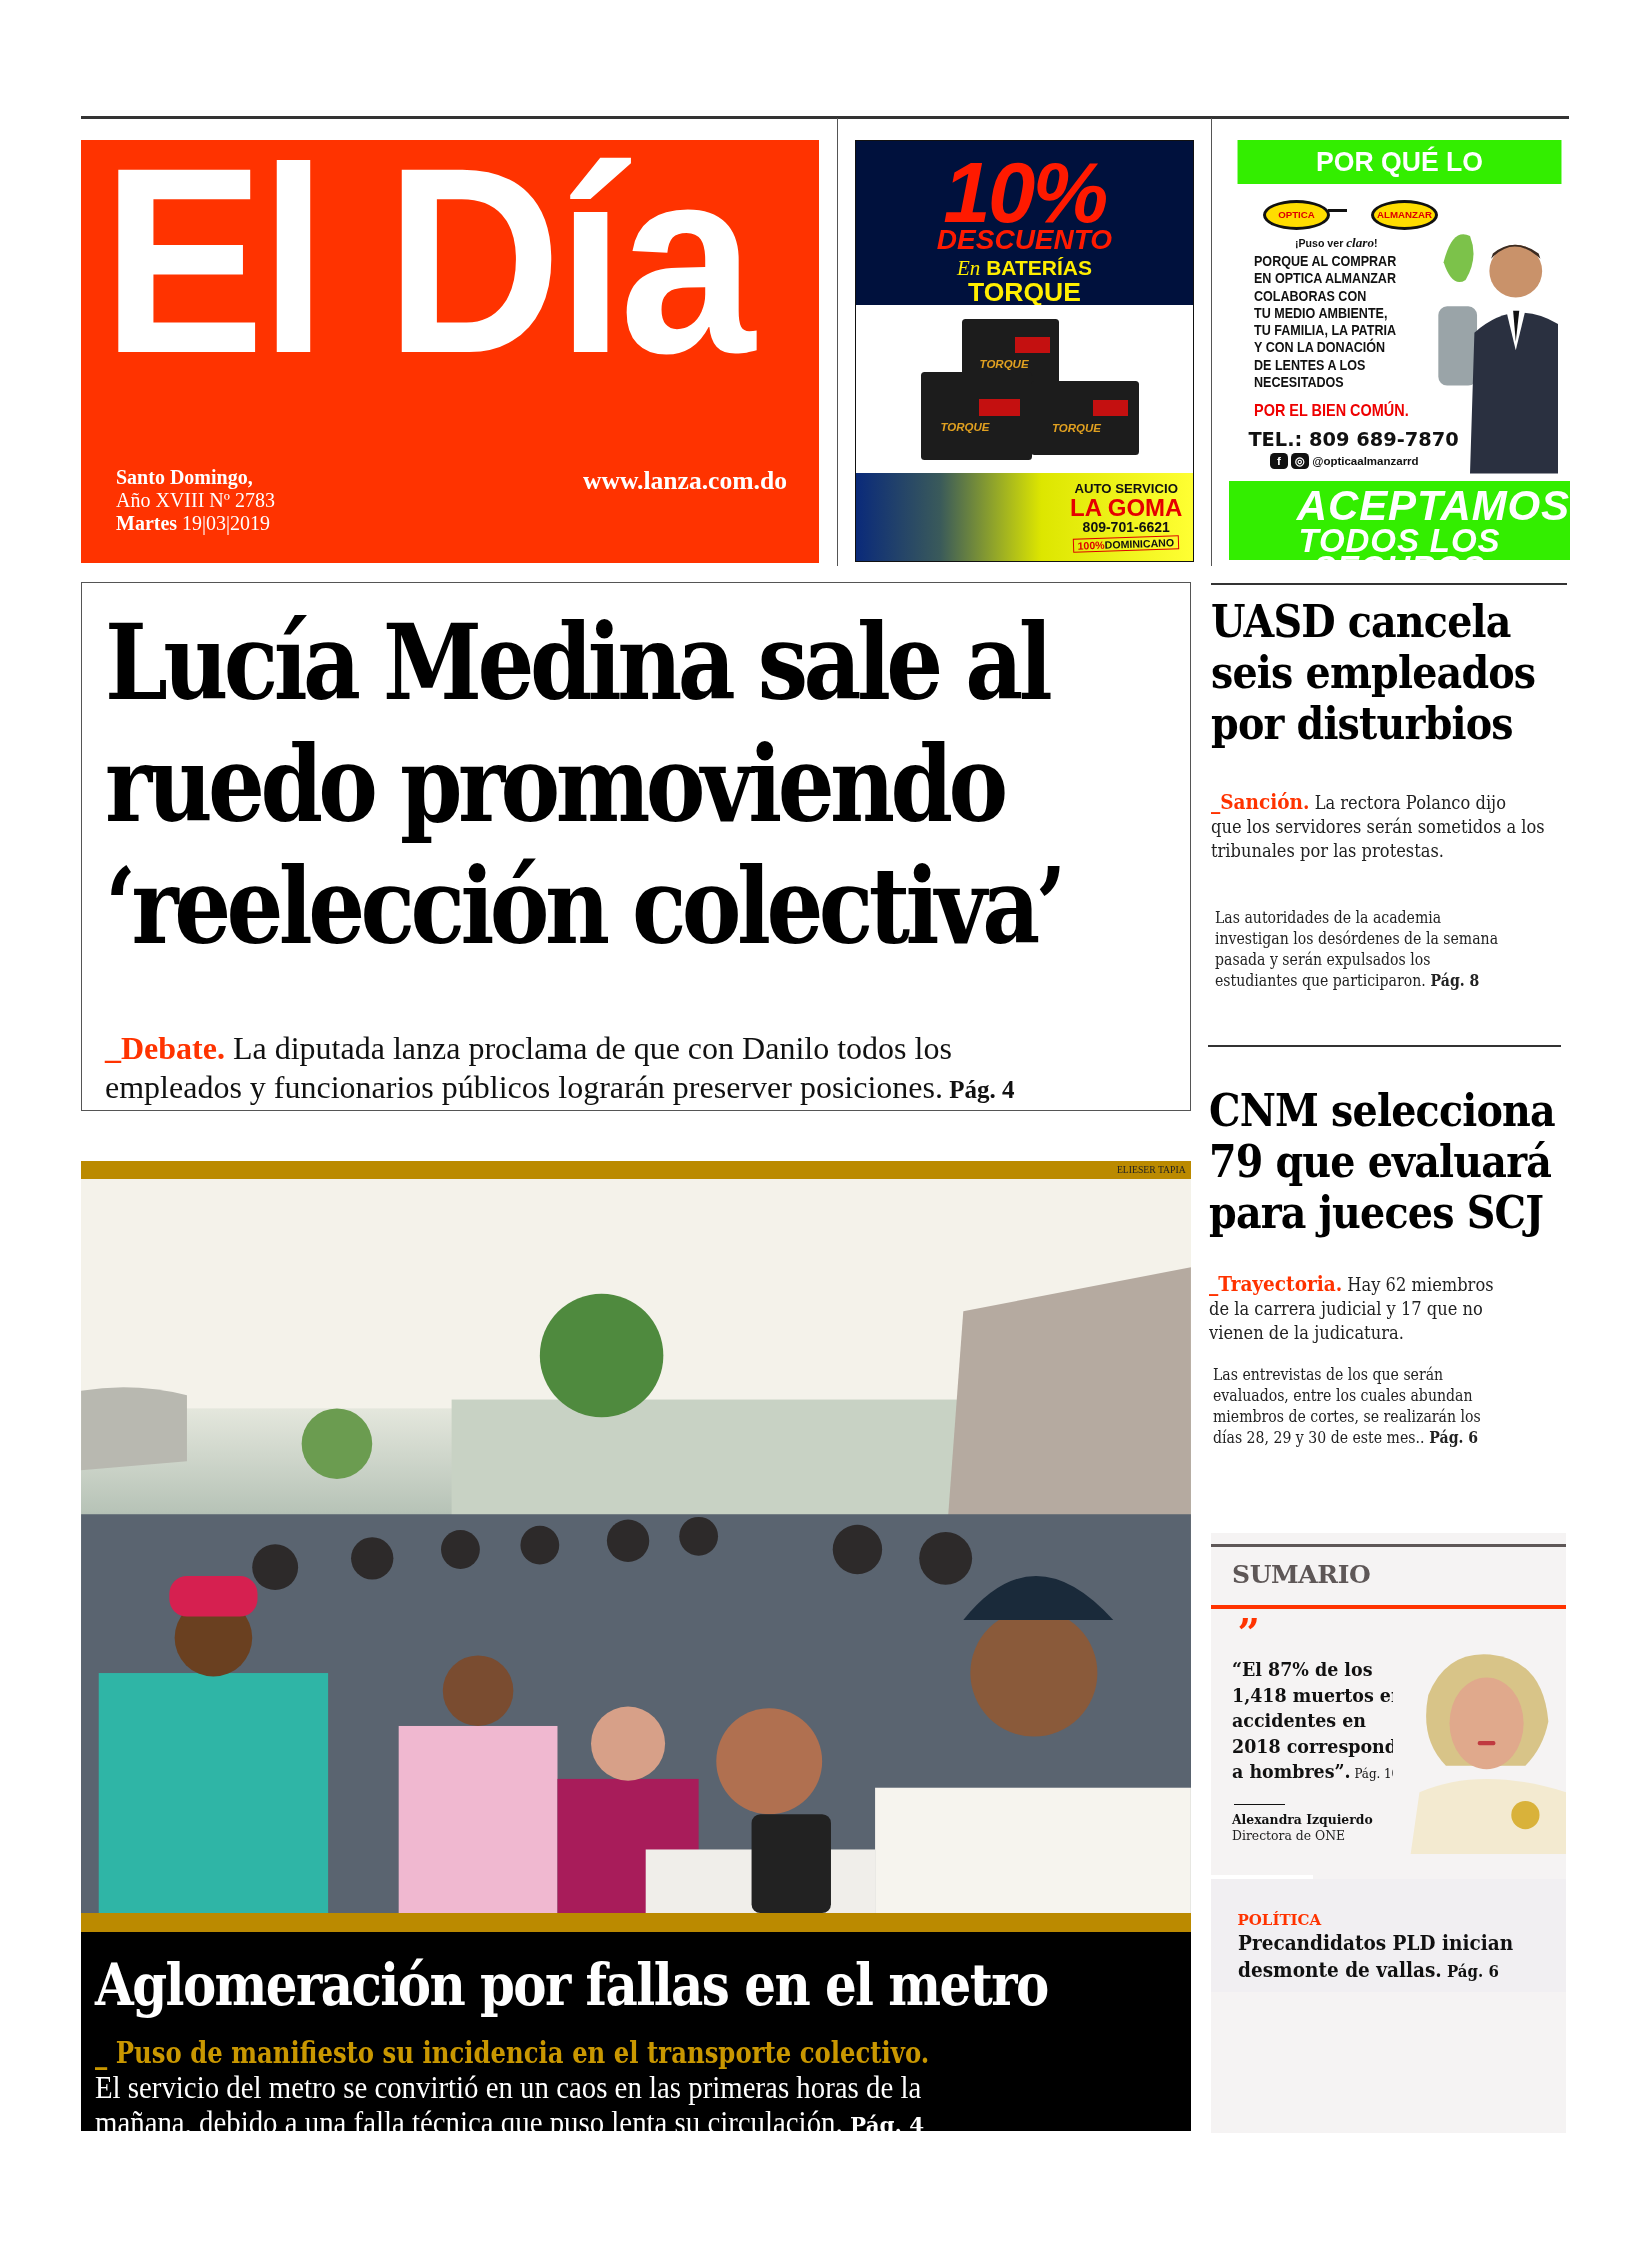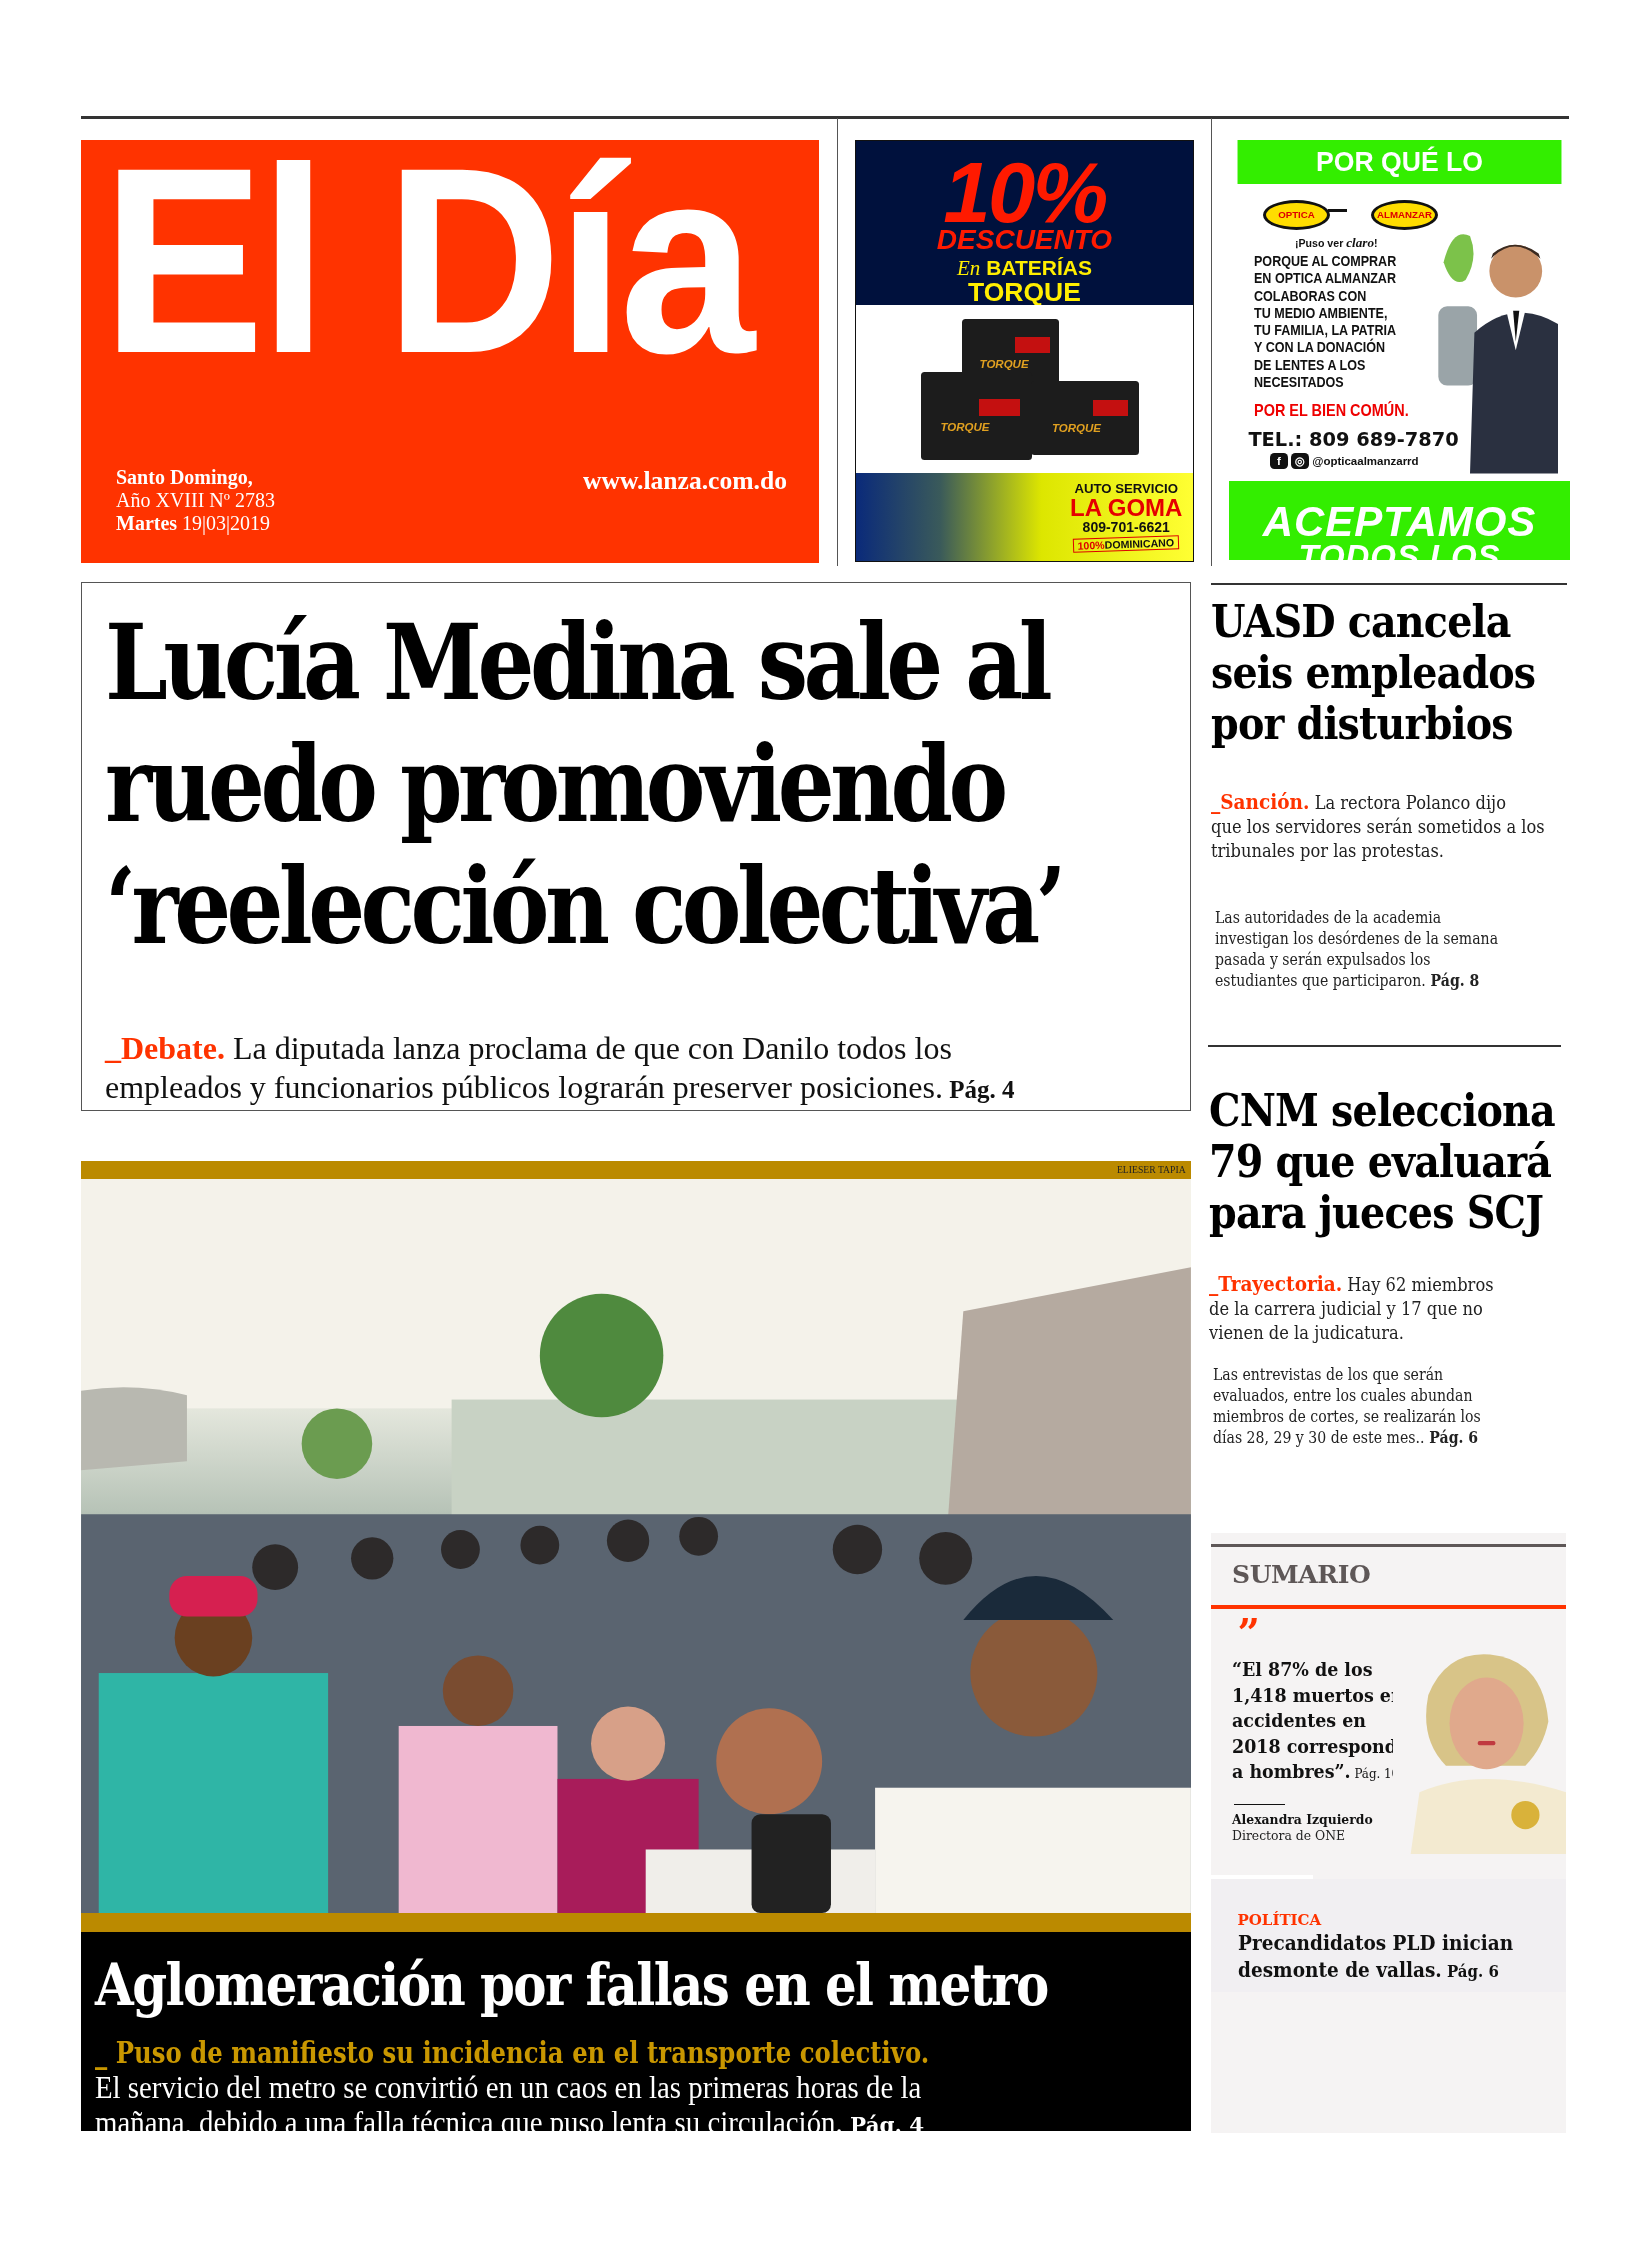--- a/index.html
+++ b/index.html
@@ -45,21 +45,21 @@
   .lens { position: absolute; top: 0; width: 67px; height: 30px; border-radius: 50%; background: #ffdd00; border: 3.5px solid #111; font-family: "Liberation Sans", sans-serif; font-weight: 700; font-size: 9.7px; color: #d00; text-align: center; line-height: 23px; }
   .ad2-tag { position: absolute; left: 66px; top: 95px; font-family: "Liberation Sans", sans-serif; font-weight: 700; font-size: 10.6px; color: #111; }
   .ad2-tag i { font-family: "Liberation Serif", serif; font-size: 13.2px; }
   .ad2-body { position: absolute; left: 25px; top: 113px; font-family: "Liberation Sans", sans-serif; font-size: 14.6px; line-height: 17.3px; color: #111; font-weight: 700; transform: scaleX(0.86); transform-origin: left top; white-space: nowrap; }
   .ad2-bien { position: absolute; left: 25px; top: 261px; font-family: "Liberation Sans", sans-serif; font-weight: 700; font-size: 17px; color: #e00; transform: scaleX(0.85); transform-origin: left top; }
   .ad2-tel { position: absolute; left: 19.4px; top: 288px; font-family: "DejaVu Sans", sans-serif; font-weight: 700; font-size: 19.4px; color: #111; }
   .ad2-social { position: absolute; left: 41px; top: 313px; font-family: "Liberation Sans", sans-serif; font-weight: 700; font-size: 11.5px; color: #111; display: flex; align-items: center; gap: 3.5px; }
   .soc-ic { display: inline-block; width: 17.6px; height: 16px; background: #111; color: #fff; border-radius: 4.4px; text-align: center; font-size: 11.5px; line-height: 16px; }
   .ad2-man { position: absolute; right: 12.4px; top: 69px; width: 132px; height: 265px; }
   .ad2-foot { position: absolute; left: 0; top: 341px; width: 100%; height: 79px; background: #33ee00; color: #fff; font-family: "Liberation Sans", sans-serif; font-weight: 700; font-style: italic; text-align: center; }
-  .ad2-acep { font-size: 42px; line-height: 44px; padding-top: 19px; letter-spacing: 0.9px; }
+  .ad2-acep { font-size: 42px; line-height: 44px; padding-top: 3px; letter-spacing: 0.9px; text-align: right; }
   .ad2-todos { font-size: 33px; line-height: 26.5px; letter-spacing: 0.9px; }
 
   
   .lead { left: 81px; top: 582px; width: 1110px; height: 529px; border: 1.8px solid #555; border-top-width: 1.8px; }
   .lead-head { position: absolute; left: 23px; top: 19.4px; font-family: "DejaVu Serif", serif; font-weight: 700; font-size: 104px; line-height: 122px; letter-spacing: -5.3px; transform: scaleX(0.86); transform-origin: left top; white-space: nowrap; color: #000; }
   .lead-sub { position: absolute; left: 23px; top: 446px; font-family: "Liberation Serif", serif; font-size: 32px; line-height: 39px; color: #111; white-space: nowrap; }
   .kicker { color: #ff3300; font-weight: 700; }
   .pag { font-weight: 700; }
 
   

